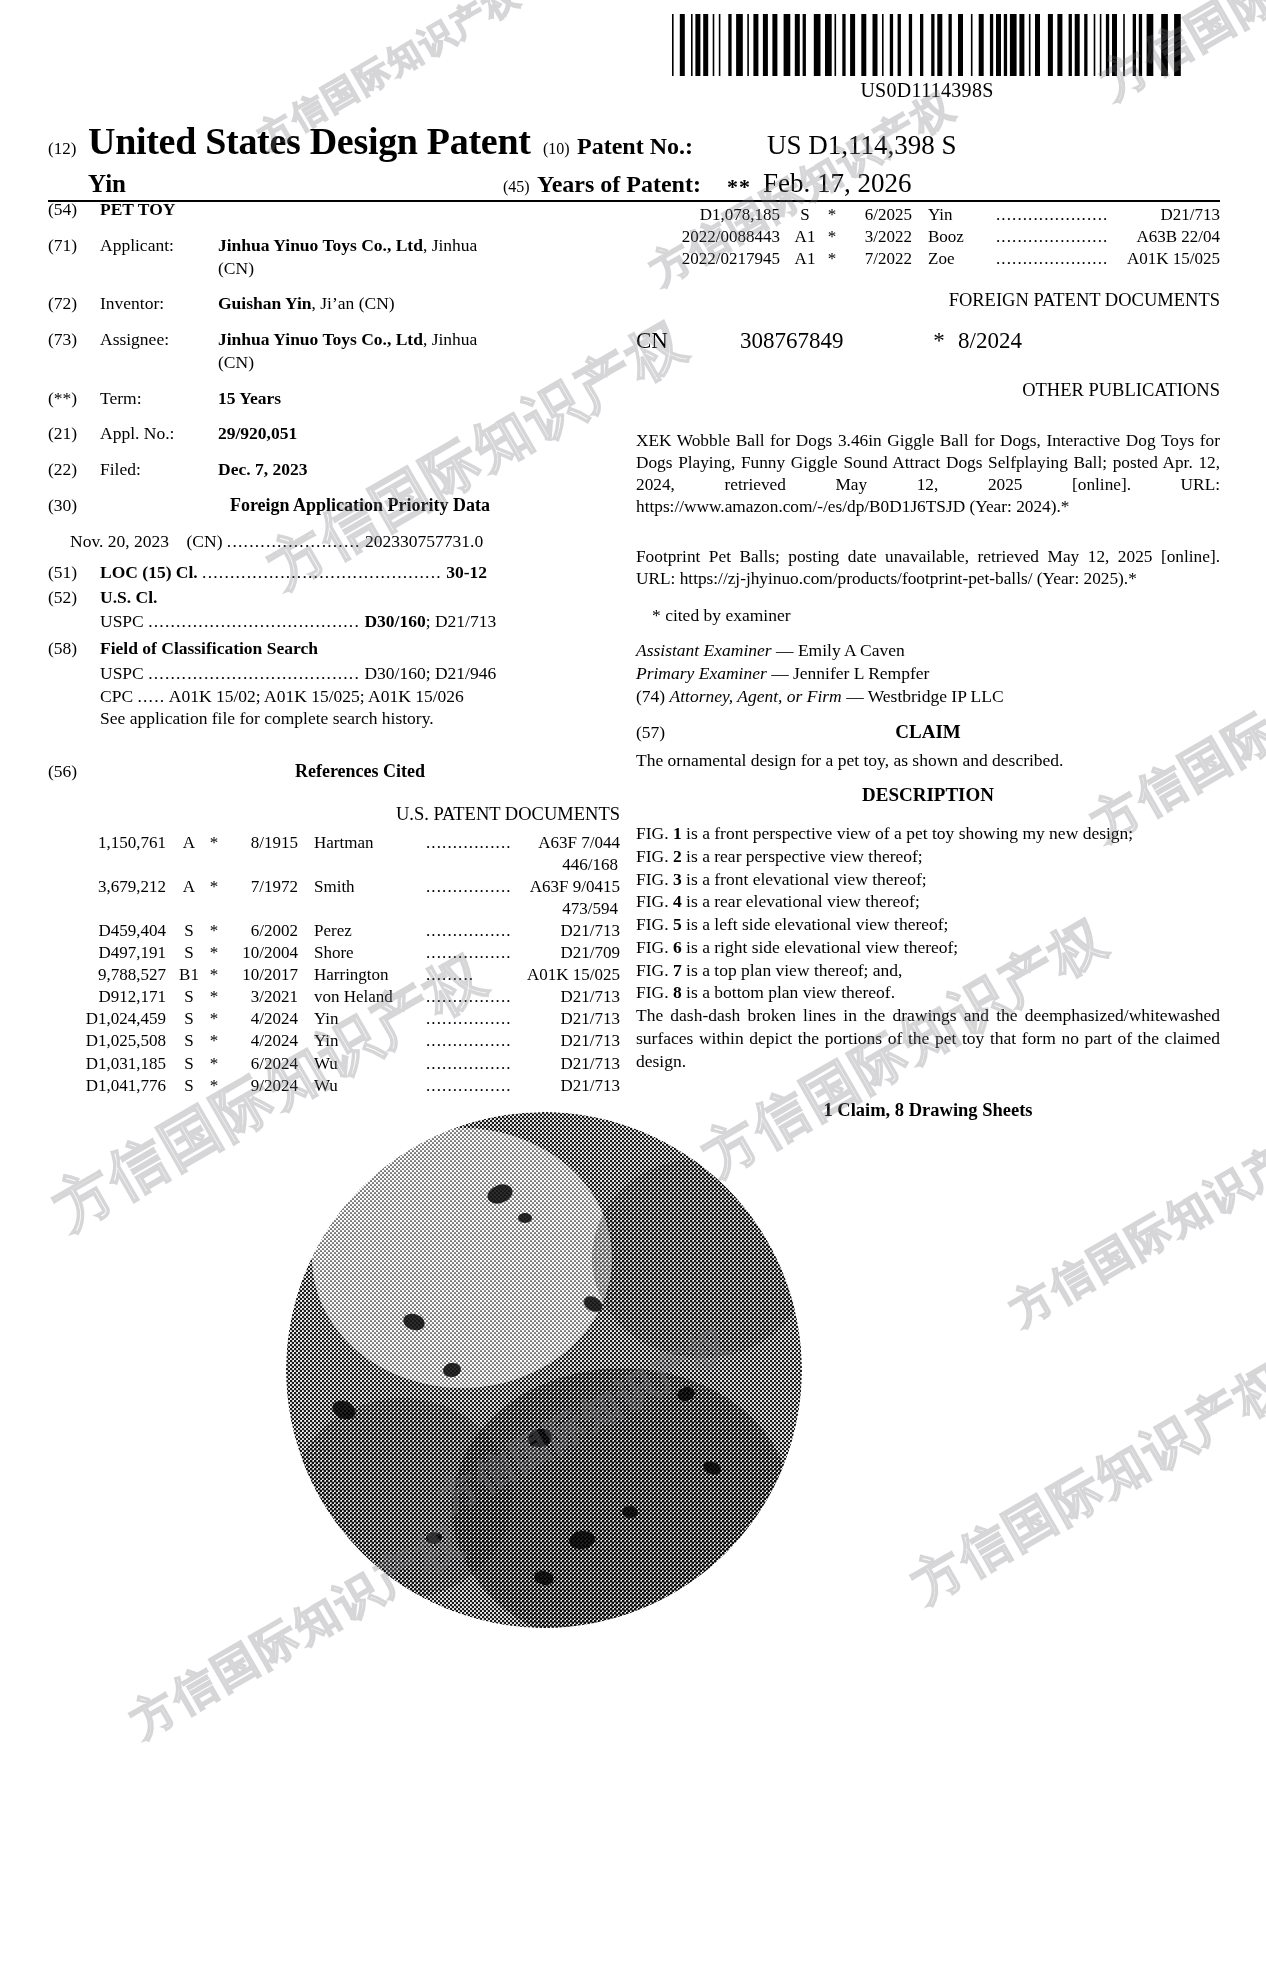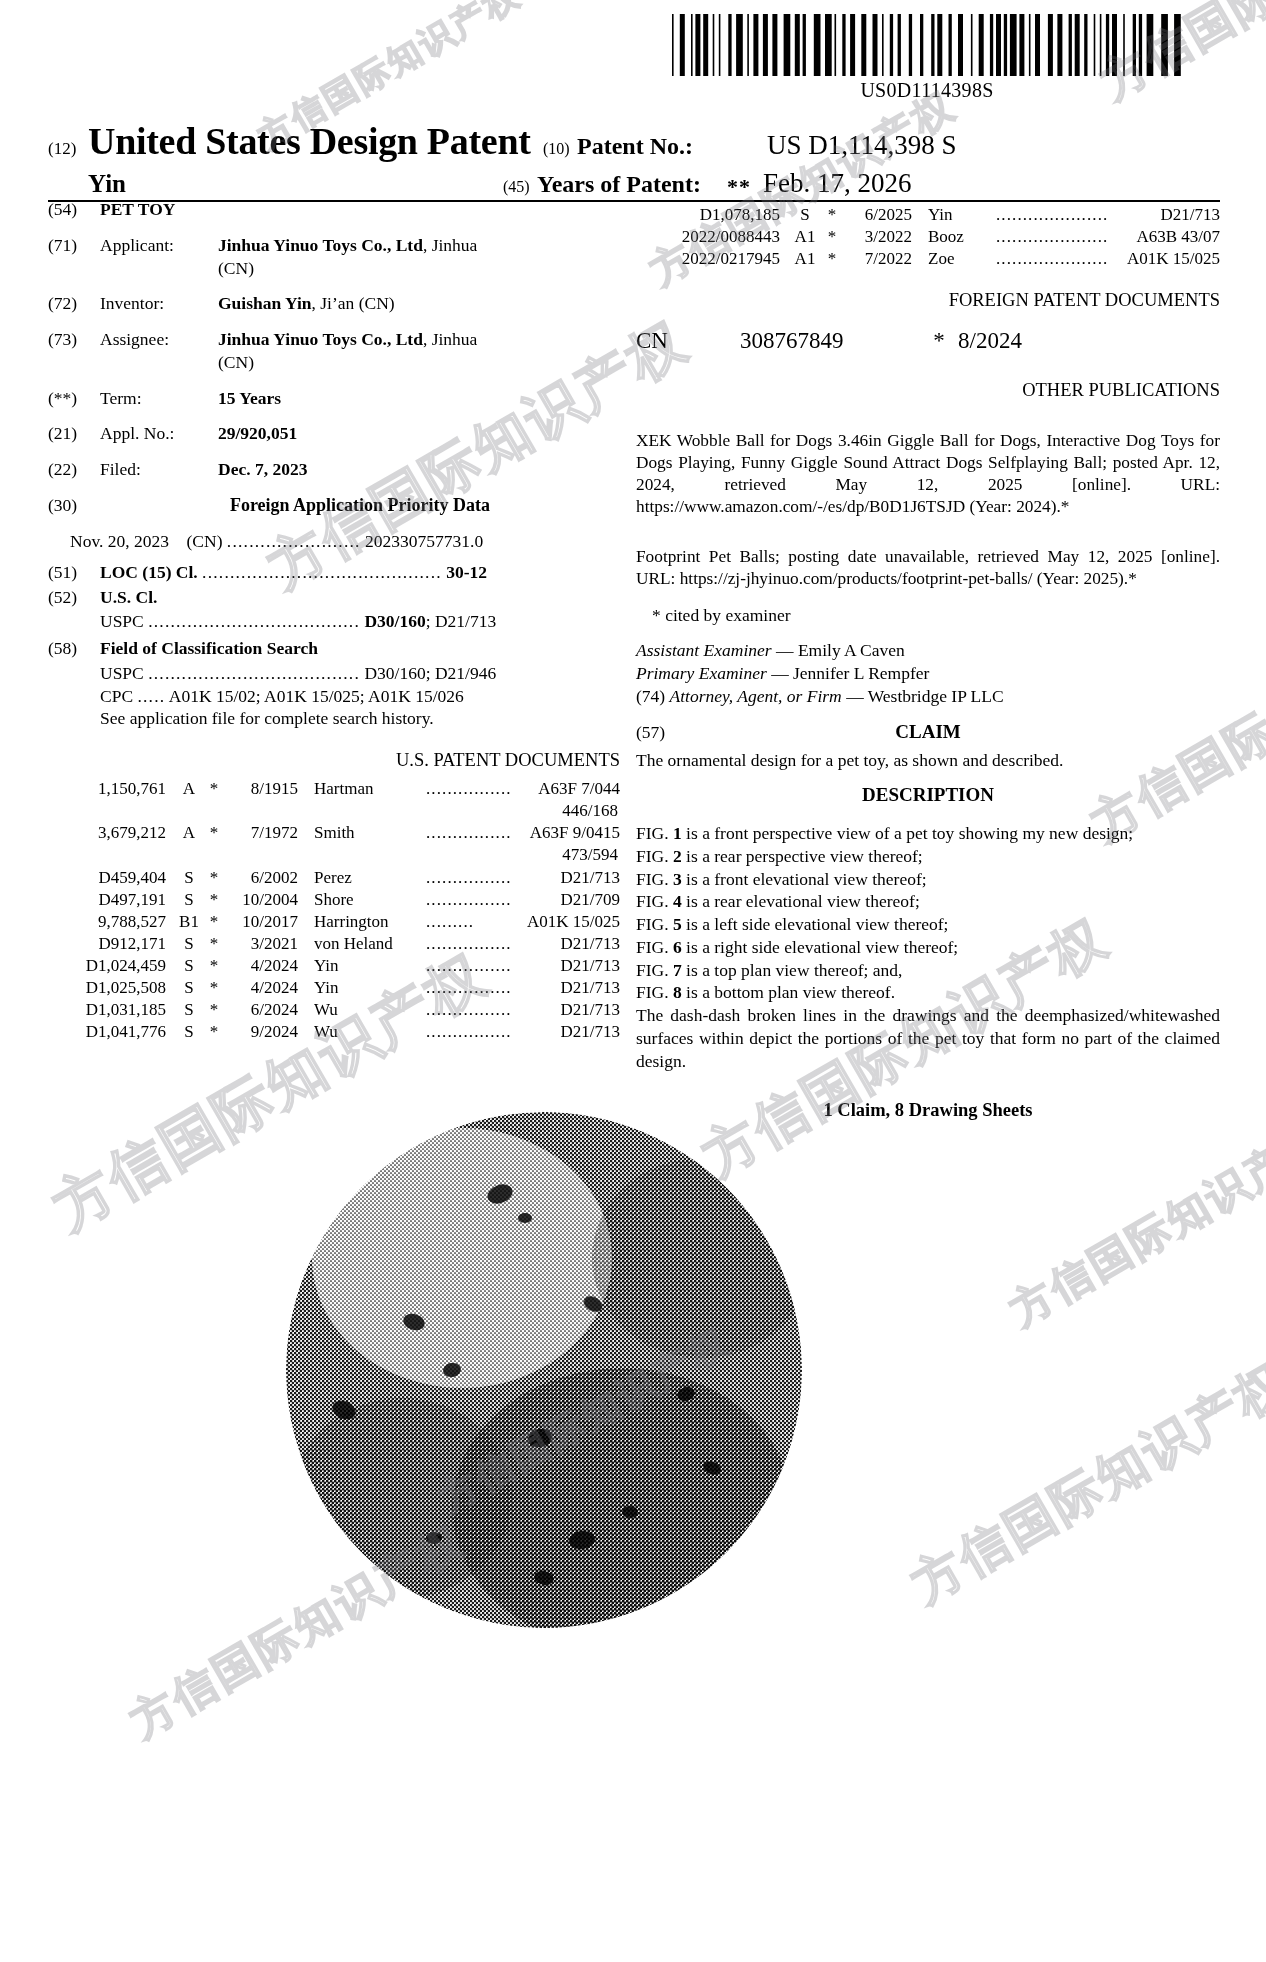--- a/index.html
+++ b/index.html
@@ -480,20 +480,24 @@
       <span class="dots">......................................</span>
       <span>D30/160; D21/946</span>
     </div>
     <div class="sub-line">
       <span>CPC</span>
       <span class="dots">.....</span>
       <span>A01K 15/02; A01K 15/025; A01K 15/026</span>
     </div>
     <div class="sub-line">See application file for complete search history.</div>
 
+    <div class="cls-row" style="margin-top:30px;">
+      <div class="inid">(56)</div>
+      <div class="cls-body hdr-center">References Cited</div>
+    </div>
 
     <div class="hdr-plain" style="margin-top:18px;">U.S. PATENT DOCUMENTS</div>
 
     <div class="reftable" id="us-docs">
         <div class="refrow">
           <div class="r-num">1,150,761</div>
           <div class="r-kind">A</div>
           <div class="r-star">*</div>
           <div class="r-date">8/1915</div>
           <div class="r-name">Hartman</div>
@@ -598,21 +602,21 @@
           <div class="r-dots">..............................</div>
           <div class="r-class">D21/713</div>
         </div>
         <div class="refrow">
           <div class="r-num">2022/0088443</div>
           <div class="r-kind">A1</div>
           <div class="r-star">*</div>
           <div class="r-date">3/2022</div>
           <div class="r-name">Booz</div>
           <div class="r-dots">.......................</div>
-          <div class="r-class">A63B 43/07</div>
+          <div class="r-class">A63B 22/04</div>
         </div>
         <div class="refrow">
           <div class="r-num">2022/0217945</div>
           <div class="r-kind">A1</div>
           <div class="r-star">*</div>
           <div class="r-date">7/2022</div>
           <div class="r-name">Zoe</div>
           <div class="r-dots">.......................</div>
           <div class="r-class">A01K 15/025</div>
         </div>

